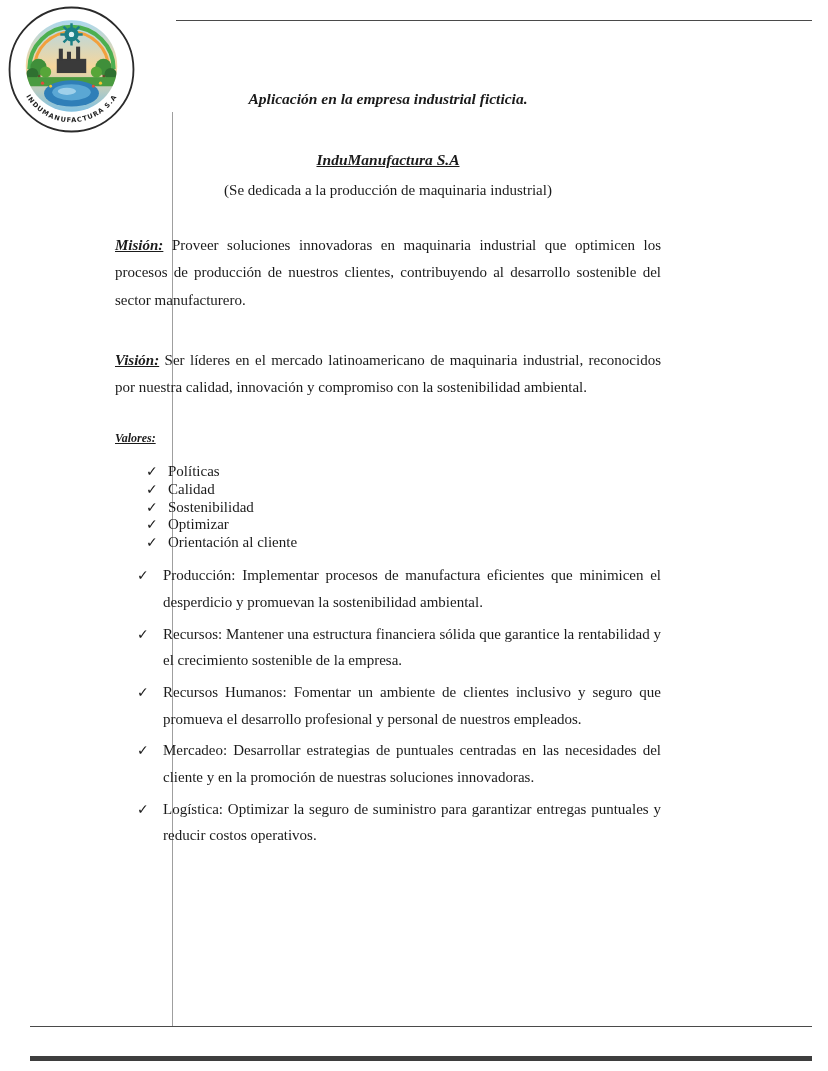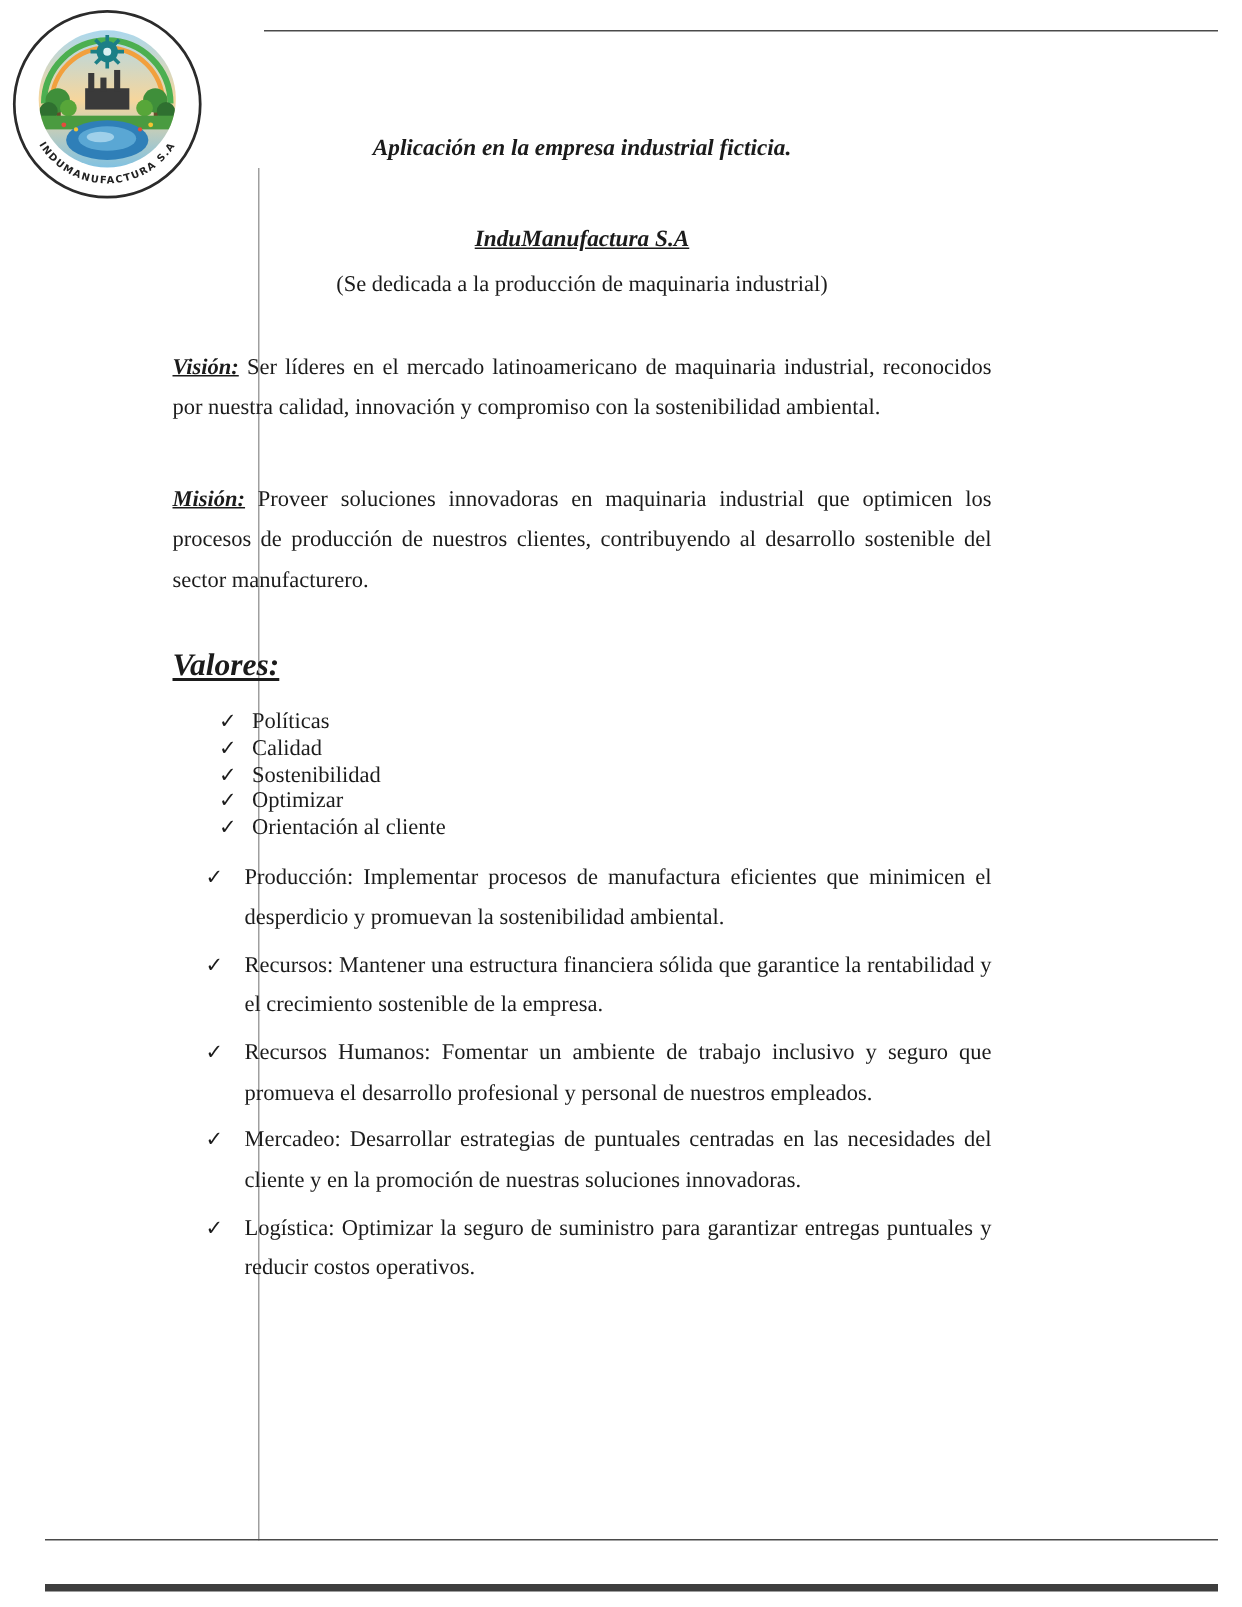--- a/index.html
+++ b/index.html
@@ -37,21 +37,21 @@
     font-weight: bold; font-style: italic; text-decoration: underline;
     font-size: 15.5px;
   }
   .subtitle { margin-top: 13px; text-align: center; }
 
   .para { margin-top: 33px; line-height: 1.82; text-align: justify; }
   .sec-label { font-weight: bold; font-style: italic; text-decoration: underline; }
 
   .heading {
     font-weight: bold; font-style: italic; text-decoration: underline;
-    font-size: 21px;
+    font-size: 12px;
   }
   .heading-valores  { margin-top: 30px; }
   .heading-politicas{ margin-top: 38px; }
 
   .val-list { margin-top: 17px; }
   .val-item { position: relative; padding-left: 53px; line-height: 1.17; }
   .val-item .check { position: absolute; left: 31px; top: 0; }
 
   .pol-list { margin-top: 11px; }
   .pol-item {
@@ -151,29 +151,29 @@
 
   <div class="content">
 
     <div class="doc-title">Aplicación en la empresa industrial ficticia.</div>
 
     <div class="company">InduManufactura S.A</div>
 
     <div class="subtitle">(Se dedicada a la producción de maquinaria industrial)</div>
 
     <p class="para">
+      <span class="sec-label">Misión:</span>
+      <span>Proveer soluciones innovadoras en maquinaria industrial que optimicen los procesos de producción de nuestros clientes, contribuyendo al desarrollo sostenible del sector manufacturero.</span>
+    </p>
+
+    <p class="para">
       <span class="sec-label">Visión:</span>
       <span>Ser líderes en el mercado latinoamericano de maquinaria industrial, reconocidos por nuestra calidad, innovación y compromiso con la sostenibilidad ambiental.</span>
     </p>
 
-    <p class="para">
-      <span class="sec-label">Misión:</span>
-      <span>Proveer soluciones innovadoras en maquinaria industrial que optimicen los procesos de producción de nuestros clientes, contribuyendo al desarrollo sostenible del sector manufacturero.</span>
-    </p>
-
     <div class="heading heading-valores">Valores:</div>
 
     <div class="val-list">
       <div class="val-item">
         <span class="check">✓</span>
         <span>Políticas</span>
       </div>
       <div class="val-item">
         <span class="check">✓</span>
         <span>Calidad</span>
@@ -200,21 +200,21 @@
         <span>Implementar procesos de manufactura eficientes que minimicen el desperdicio y promuevan la sostenibilidad ambiental.</span>
       </div>
       <div class="pol-item">
         <span class="check">✓</span>
         <span class="pol-title">Recursos:</span>
         <span>Mantener una estructura financiera sólida que garantice la rentabilidad y el crecimiento sostenible de la empresa.</span>
       </div>
       <div class="pol-item">
         <span class="check">✓</span>
         <span class="pol-title">Recursos Humanos:</span>
-        <span>Fomentar un ambiente de trabajo inclusivo y seguro que promueva el desarrollo profesional y personal de nuestros empleados.</span>
+        <span>Fomentar un ambiente de clientes inclusivo y seguro que promueva el desarrollo profesional y personal de nuestros empleados.</span>
       </div>
       <div class="pol-item">
         <span class="check">✓</span>
         <span class="pol-title">Mercadeo:</span>
         <span>Desarrollar estrategias de puntuales centradas en las necesidades del cliente y en la promoción de nuestras soluciones innovadoras.</span>
       </div>
       <div class="pol-item">
         <span class="check">✓</span>
         <span class="pol-title">Logística:</span>
         <span>Optimizar la seguro de suministro para garantizar entregas puntuales y reducir costos operativos.</span>

